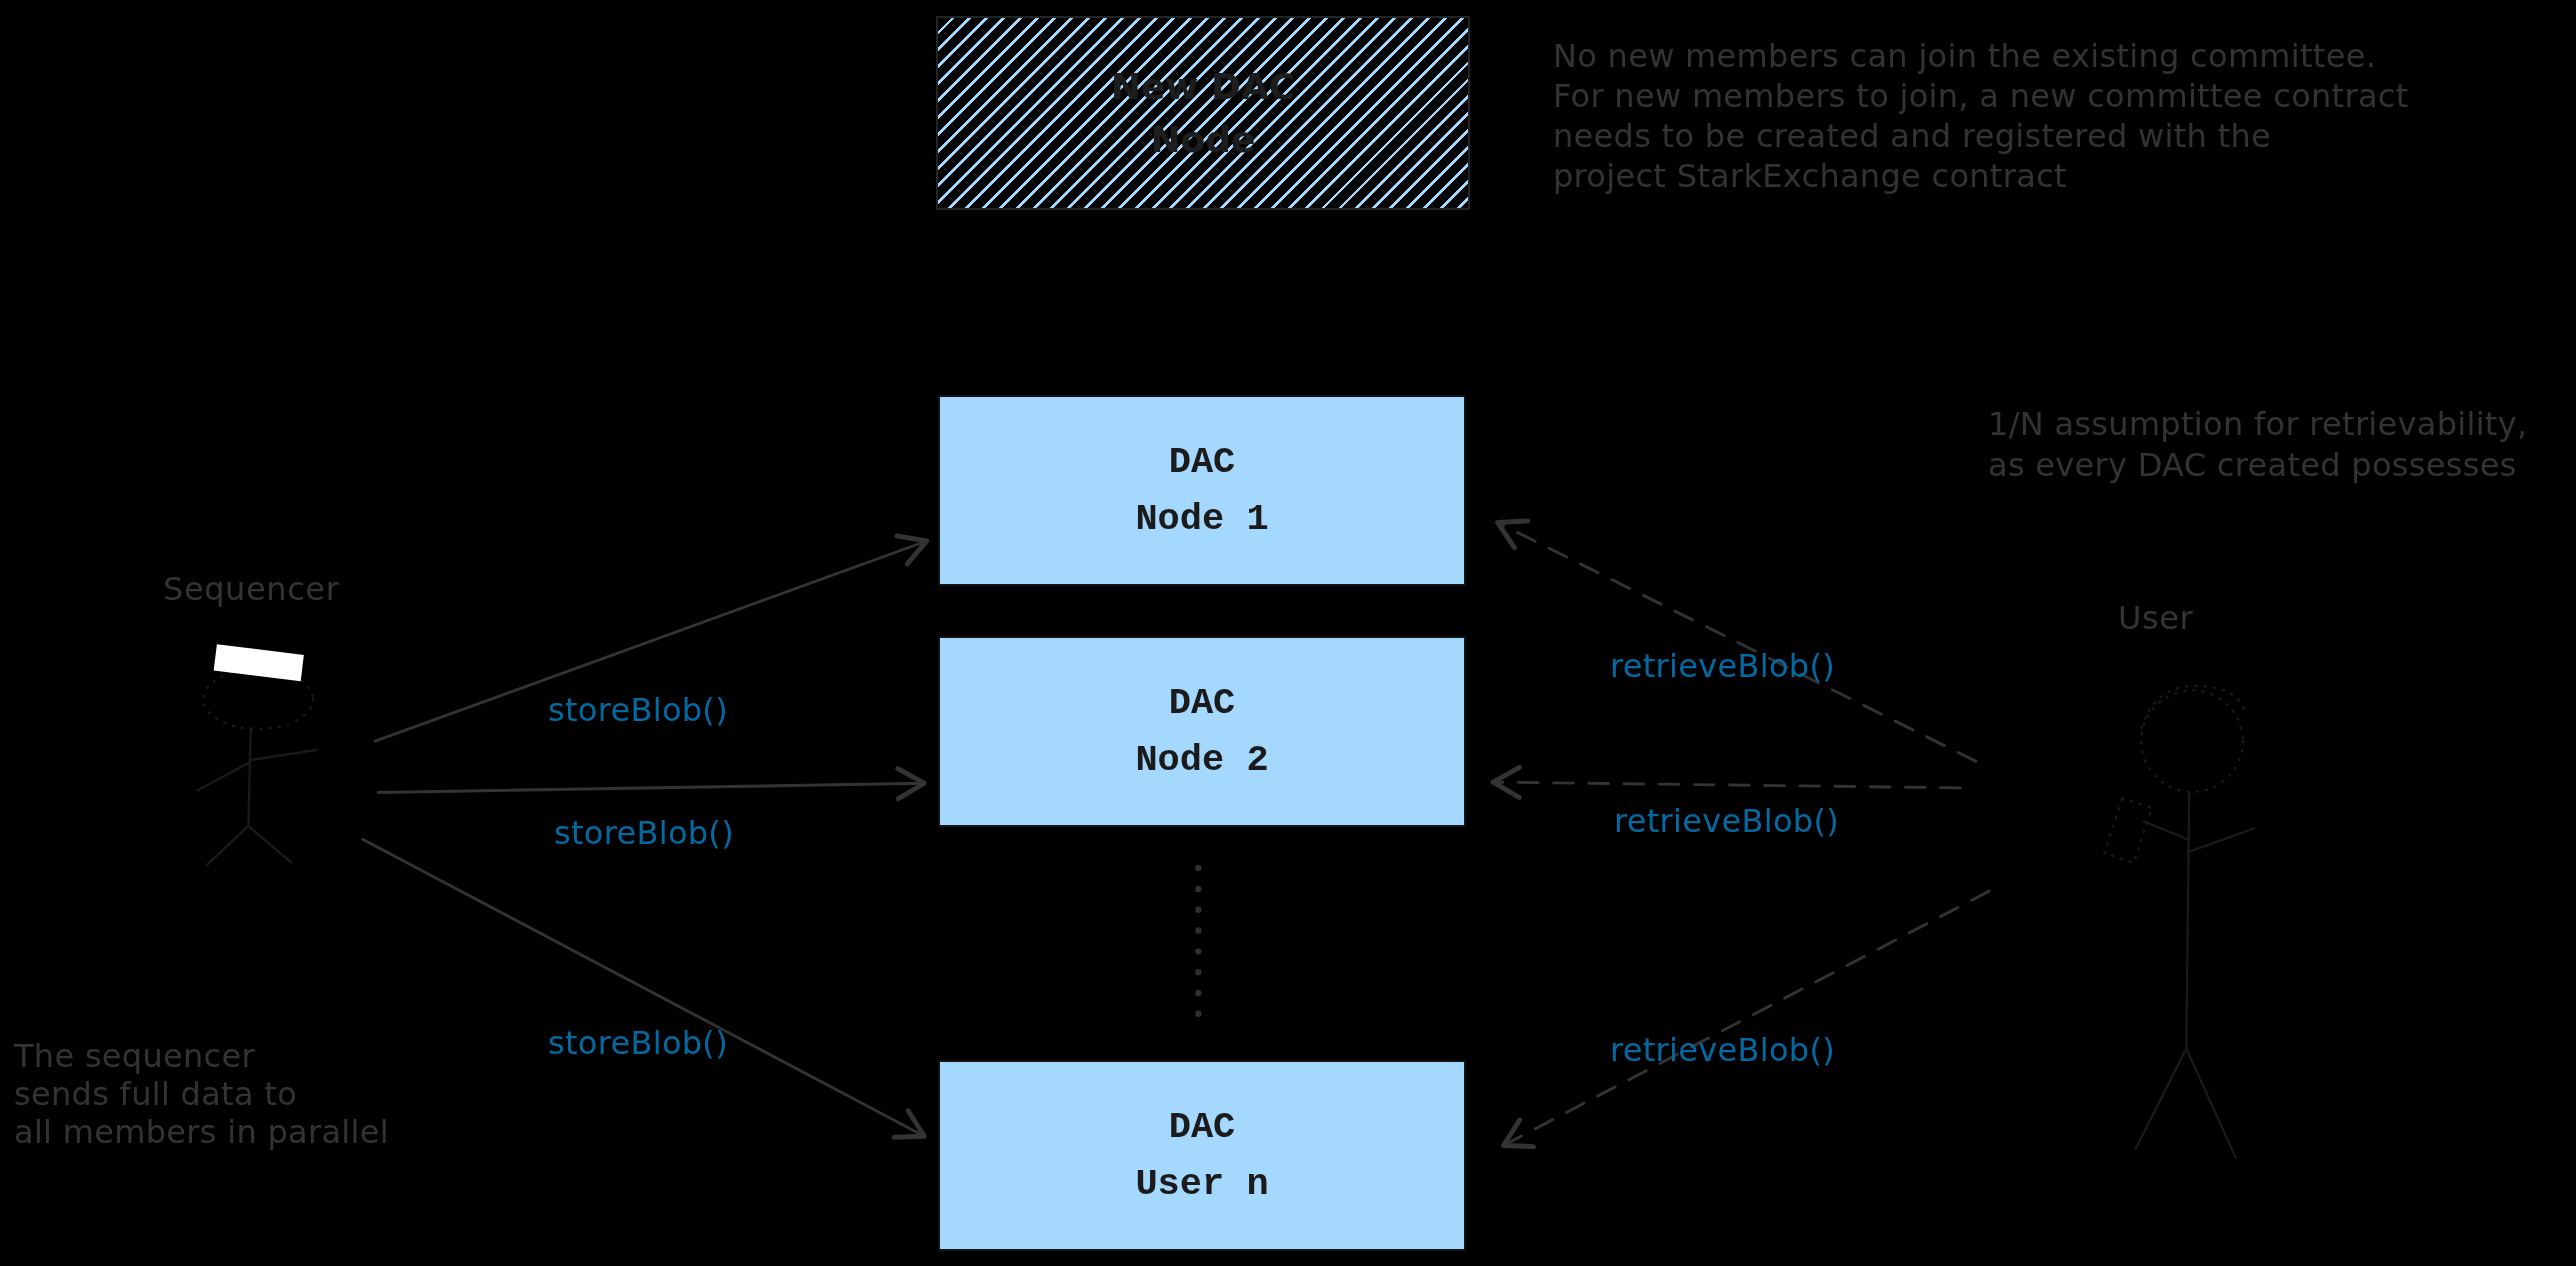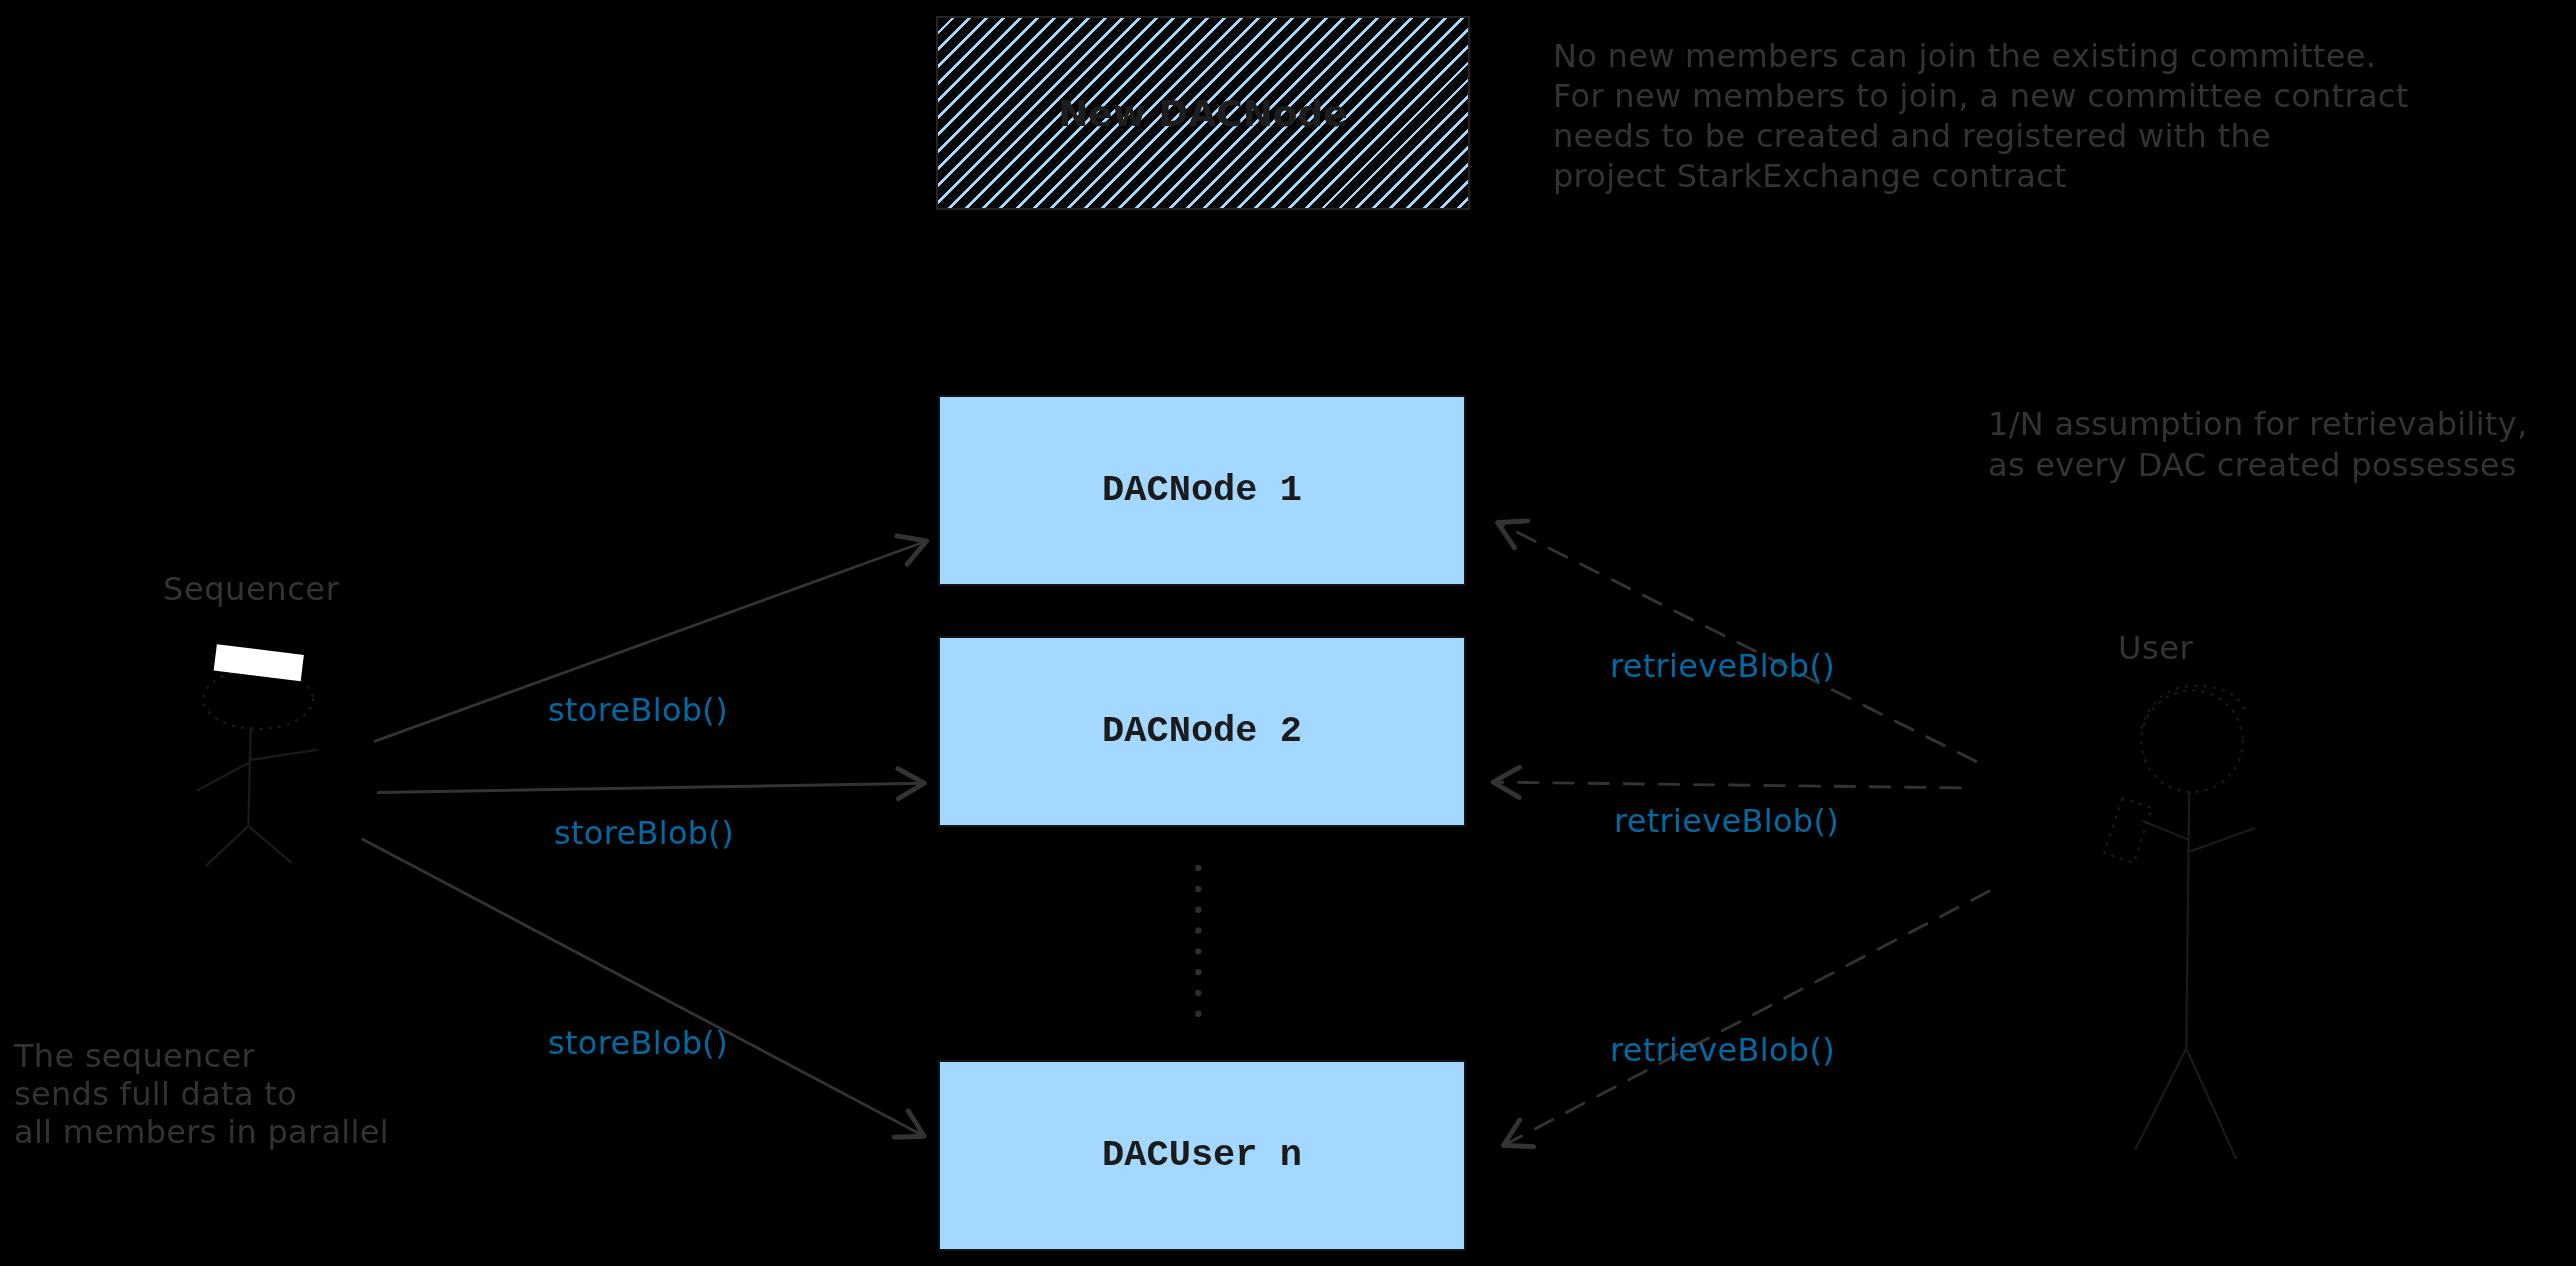--- a/index.html
+++ b/index.html
@@ -26,20 +26,21 @@
     left: 0; top: 0;
     width: 2576px; height: 1266px;
     z-index: 1;
   }
   
   .box {
     position: absolute;
     box-sizing: border-box;
     z-index: 2;
     display: flex;
+    flex-direction: column;
     align-items: center;
     justify-content: center;
     text-align: center;
   }
   .hatched {
     left: 936px; top: 16px;
     width: 534px; height: 194px;
     border: 2.9px solid #242424;
     background: repeating-linear-gradient(135deg, #050505 0px, #050505 9.2px, #a5d8ff 9.2px, #a5d8ff 12px);
   }
@@ -82,21 +83,21 @@
 
   .actor-label {
     position: absolute;
     z-index: 3;
     color: #343434;
     font-size: 32px;
     white-space: nowrap;
     letter-spacing: 0.6px;
   }
   #label-sequencer { left: 163px;  top: 570px; }
-  #label-user      { left: 2118px; top: 629px; }
+  #label-user      { left: 2118px; top: 599px; }
 
   .edge-label {
     position: absolute;
     z-index: 3;
     color: #0369a1;
     font-size: 32px;
     white-space: nowrap;
     letter-spacing: 0.3px;
     margin-top: 40px;
   }

